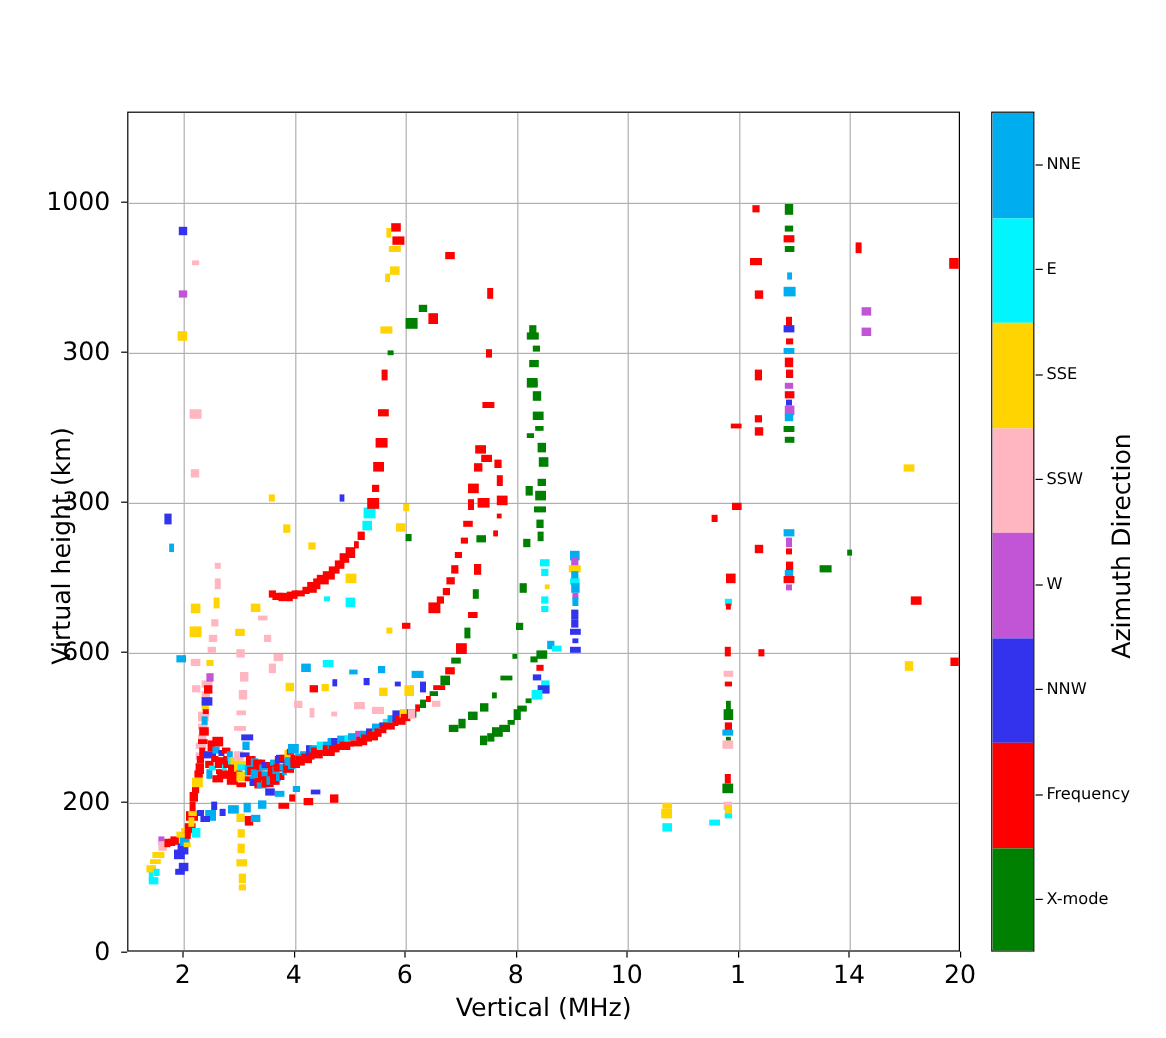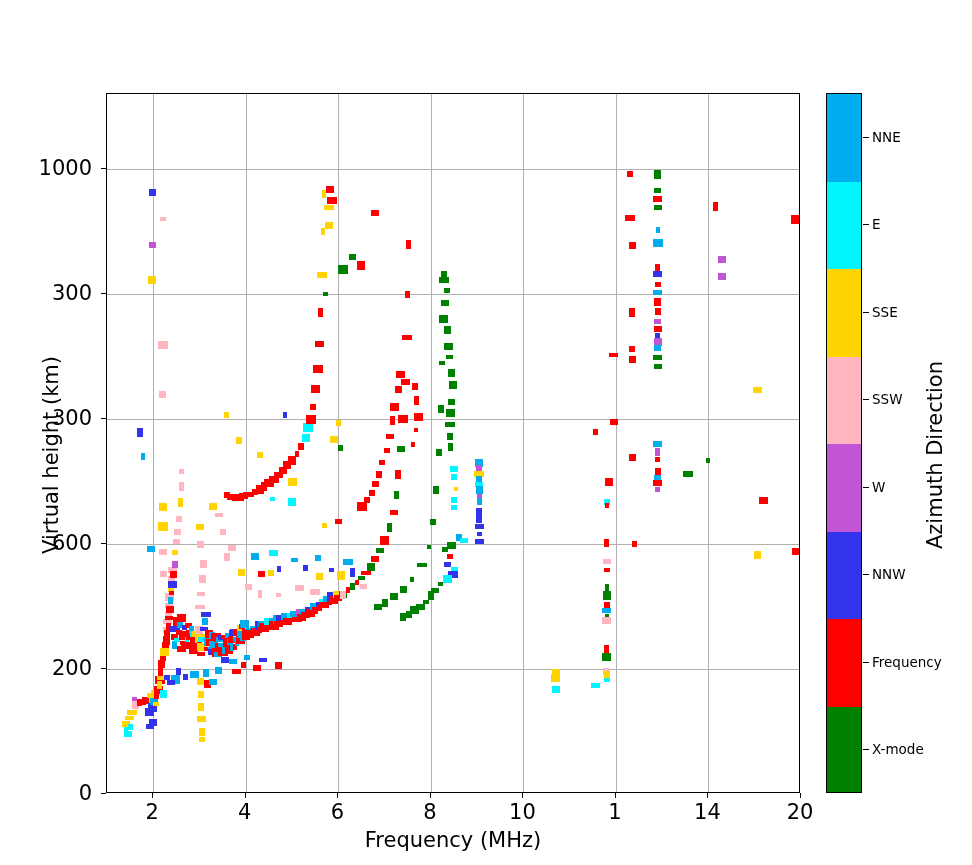--- a/index.html
+++ b/index.html
@@ -648,21 +648,21 @@
       <div class="ytick-mark" style="top: 543px;"></div>
       <div class="ytick-label" style="top: 543px;">600</div>
       <div class="ytick-mark" style="top: 418px;"></div>
       <div class="ytick-label" style="top: 418px;">300</div>
       <div class="ytick-mark" style="top: 293px;"></div>
       <div class="ytick-label" style="top: 293px;">300</div>
       <div class="ytick-mark" style="top: 168px;"></div>
       <div class="ytick-label" style="top: 168px;">1000</div>
     </div>
 
-  <div id="xlabel">Frequency (MHz)</div>
+  <div id="xlabel">Vertical (MHz)</div>
   <div id="ylabel">Virtual height (km)</div>
 
   <div id="colorbar">
       <div class="cbar-seg" style="top: 0px; height: 87.5px; background: rgb(0, 173, 239);"></div>
       <div class="cbar-seg" style="top: 87.5px; height: 87.5px; background: rgb(0, 245, 255);"></div>
       <div class="cbar-seg" style="top: 175px; height: 87.5px; background: rgb(255, 212, 0);"></div>
       <div class="cbar-seg" style="top: 262.5px; height: 87.5px; background: rgb(255, 182, 193);"></div>
       <div class="cbar-seg" style="top: 350px; height: 87.5px; background: rgb(194, 84, 214);"></div>
       <div class="cbar-seg" style="top: 437.5px; height: 87.5px; background: rgb(51, 51, 238);"></div>
       <div class="cbar-seg" style="top: 525px; height: 87.5px; background: rgb(255, 0, 0);"></div>

